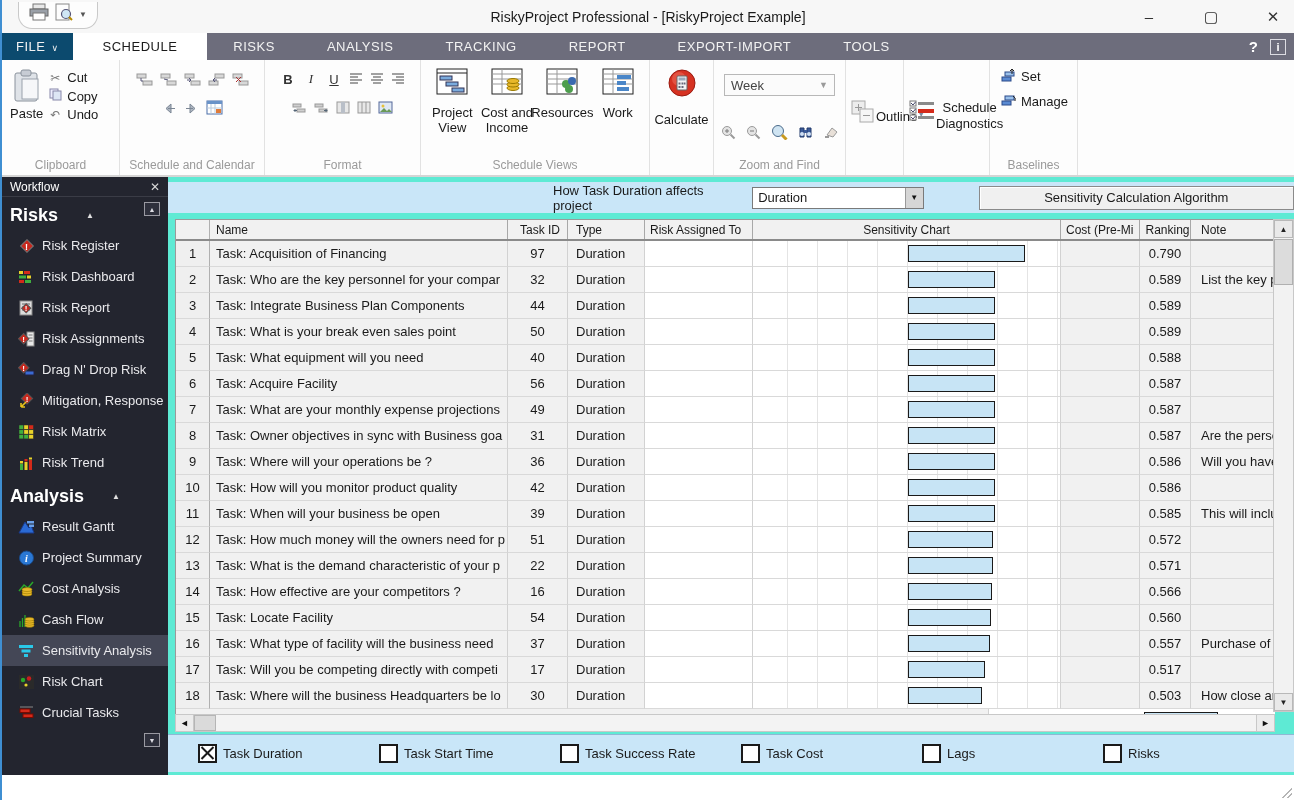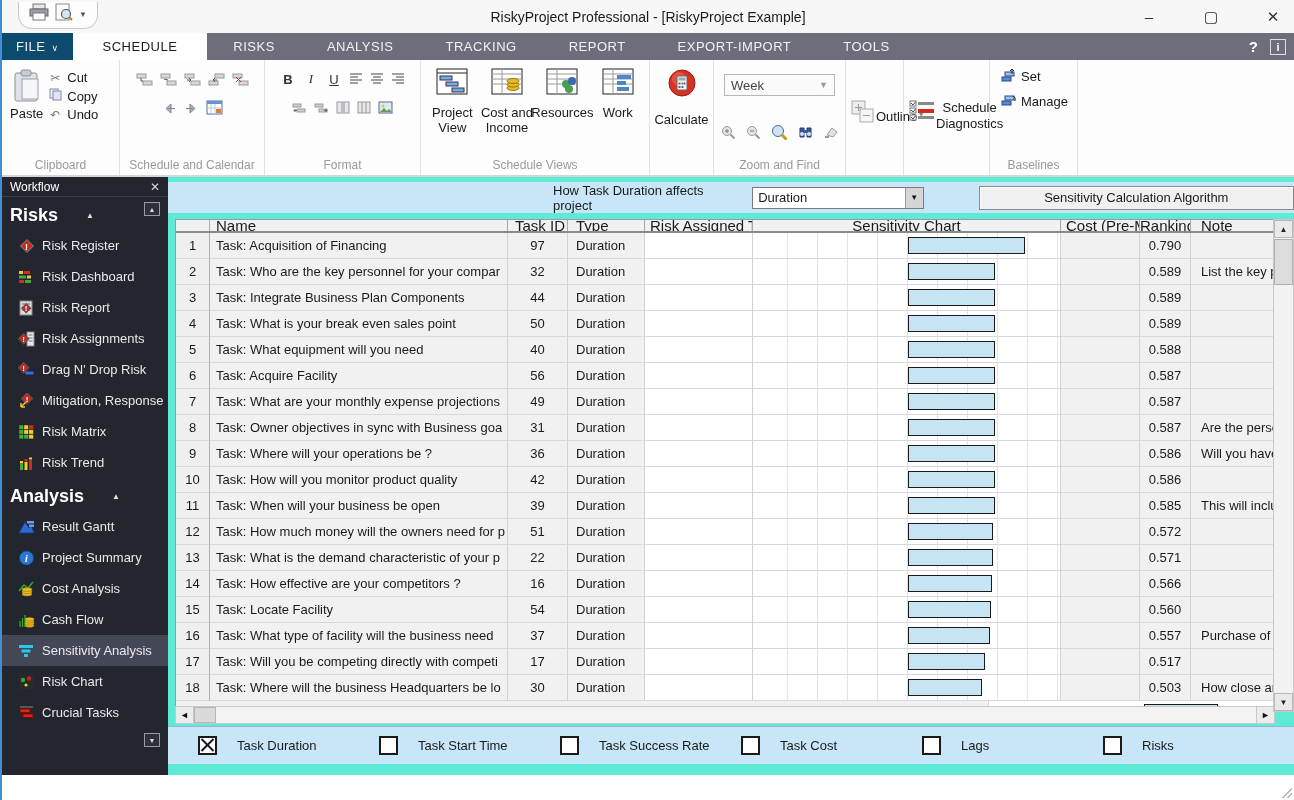--- a/index.html
+++ b/index.html
@@ -76,21 +76,21 @@
 
   
   .main { flex:1; position:relative; background:#5eead4; padding-top:5px; }
   .bluebar { height:31px; background:#c9e6f8; display:flex; align-items:center; margin-bottom:6px; }
   .bluebar .prompt { font-size:13px; margin-left:385px; }
   .sel-wrap { width:175px; height:22px; margin-left:10px; background:#fff; border:1px solid #7a7a7a; display:flex; align-items:center; justify-content:space-between; font-size:13px; padding-left:5px; }
   .sel-btn { width:18px; height:20px; background:#d6d6d6; border-left:1px solid #9a9a9a; display:flex; align-items:center; justify-content:center; font-size:8px; color:#111; }
   .algo-btn { margin-left:55px; width:322px; height:24px; background:#f0f0f0; border:1px solid #8a8a8a; box-shadow:inset 1px 1px 0 #fff; font-size:13px; display:flex; align-items:center; justify-content:center; }
 
   .tablewrap { margin-left:7px; width:1100px; border-left:1px solid #9a9a9a; }
-  .thead { display:flex; height:14px; background:#f1f1f1; border-top:1px solid #9a9a9a; border-bottom:2px solid #8a8a8a; font-size:15px; }
+  .thead { display:flex; height:22px; background:#f1f1f1; border-top:1px solid #9a9a9a; border-bottom:2px solid #8a8a8a; font-size:12px; }
   .th { border-right:1px solid #a8a8a8; display:flex; align-items:center; padding-left:5px; overflow:hidden; white-space:nowrap; }
   .th.center { justify-content:center; padding-left:0; }
   .tr { display:flex; height:26px; font-size:13px; }
   .td { border-right:1px solid #d2d2d2; border-bottom:1px solid #d9d9d9; display:flex; align-items:center; overflow:hidden; white-space:nowrap; background:#f1f1f1; }
   .c-num { width:34px; justify-content:center; border-right:1px solid #b0b0b0; background:#efefef; }
   .c-name { width:298px; padding-left:6px; }
   .c-id { width:60px; justify-content:center; }
   .c-type { width:77px; padding-left:8px; }
   .c-risk { width:108px; background:#fff; }
   .c-chart { width:308px; background:#fff; position:relative;
@@ -110,21 +110,21 @@
   .vs-btn { width:19px; height:18px; background:#e9e9e9; border:1px solid #b8b8b8; font-size:8px; display:flex; align-items:center; justify-content:center; color:#222; }
   .vs-thumb { width:19px; height:46px; background:#dcdcdc; border:1px solid #b0b0b0; margin-top:1px; }
   .vs-down { margin-top:auto; }
 
   .hscroll { margin-left:7px; width:1100px; height:18px; background:#f3f3f3; border:1px solid #c8c8c8; display:flex; align-items:center; }
   .hs-btn { width:18px; height:16px; display:flex; align-items:center; justify-content:center; font-size:9px; color:#111; background:#ececec; border-right:1px solid #c8c8c8; }
   .hs-btn.right { border-right:none; border-left:1px solid #c8c8c8; margin-left:auto; }
   .hs-thumb { width:22px; height:16px; background:#dadada; border:1px solid #b5b5b5; }
 
   .chkbar { margin-top:2px; height:38px; background:#c9e6f8; border-top:1px solid #8fb8d4; position:relative; }
-  .chk { position:absolute; top:9px; display:flex; align-items:center; gap:20px; font-size:13px; }
+  .chk { position:absolute; top:9px; display:flex; align-items:center; gap:6px; font-size:13px; }
   .box { width:19px; height:19px; background:#fff; border:2px solid #1a1a1a; position:relative; }
   .box.checked::before, .box.checked::after { content:""; position:absolute; left:-1px; top:6px; width:17px; height:2px; background:#1a1a1a; }
   .box.checked::before { transform:rotate(45deg); }
   .box.checked::after { transform:rotate(-45deg); }
 
   
   .statusbar { height:25px; background:#fafafa; border-top:1px solid #e0e0e0; display:flex; align-items:center; font-size:13px; padding:0 10px; }
   .status-right { margin-left:auto; padding-right:18px; }
   .grip { position:absolute; right:2px; bottom:2px; width:10px; height:10px;
     background:linear-gradient(135deg,transparent 50%,#b5b5b5 50%,#b5b5b5 60%,transparent 60%,transparent 75%,#b5b5b5 75%,#b5b5b5 85%,transparent 85%); }

